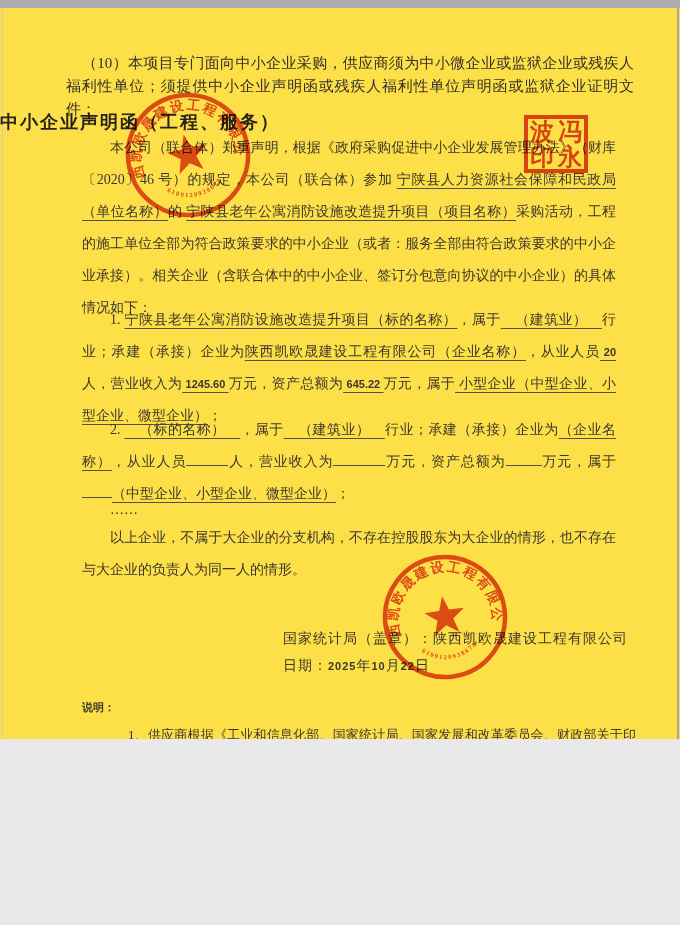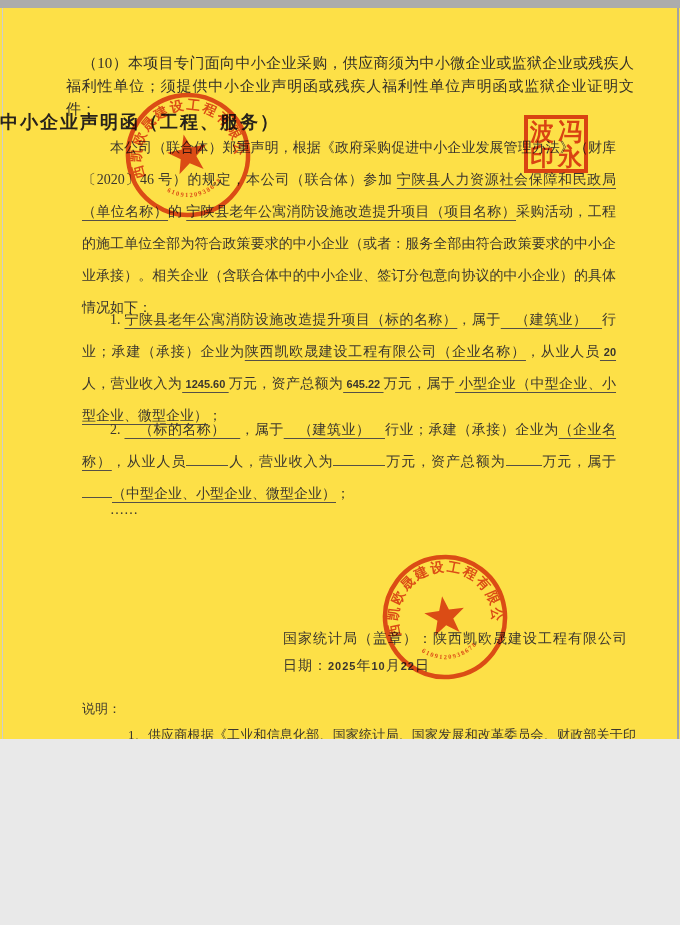--- a/index.html
+++ b/index.html
@@ -50,21 +50,21 @@
     border-bottom:1px solid #555047;
     vertical-align:baseline;
   }
   .w42{width:42px;} .w52{width:52px;} .w36{width:36px;} .w30{width:30px;}
 
   .sign-line{
     position:absolute;left:283px;font-size:14px;color:var(--ink);
     letter-spacing:1px;
   }
   .notes-label{
-    position:absolute;left:82px;top:700px;font-size:13px;color:var(--ink);
+    position:absolute;left:82px;top:700px;font-size:11px;color:var(--ink);font-weight:bold;
   }
   .note{
     position:absolute;left:82px;width:534px;
     font-size:13px;line-height:26px;text-align:justify;text-indent:26px;
     color:var(--ink);
     margin-left:20px;
   }
 
   
   .seal{
@@ -104,20 +104,21 @@
   <div class="para indent" style="top:304px">
     <span>1. </span><span class="u">宁陕县老年公寓消防设施改造提升项目（标的名称）</span><span>，属于</span><span class="u">　（建筑业）　</span><span>行业；承建（承接）企业为</span><span class="u">陕西凯欧晟建设工程有限公司（企业名称）</span><span>，从业人员</span><span class="u num"> 20 </span><span>人，营业收入为</span><span class="u num"> 1245.60 </span><span>万元，资产总额为</span><span class="u num"> 645.22 </span><span>万元，属于</span><span class="u"> 小型企业（中型企业、小型企业、微型企业）</span><span>；</span>
   </div>
 
   <div class="para indent" style="top:414px">
     <span>2. </span><span class="u">　（标的名称）　</span><span>，属于</span><span class="u">　（建筑业）　</span><span>行业；承建（承接）企业为</span><span class="u">（企业名称）</span><span>，从业人员</span><span class="blank w42"></span><span>人，营业收入为</span><span class="blank w52"></span><span>万元，资产总额为</span><span class="blank w36"></span><span>万元，属于</span><span class="blank w30"></span><span class="u">（中型企业、小型企业、微型企业）</span><span>；</span>
   </div>
 
   <div class="para indent" style="top:494px">……</div>
 
+  <div class="para indent" style="top:522px">以上企业，不属于大企业的分支机构，不存在控股股东为大企业的情形，也不存在与大企业的负责人为同一人的情形。</div>
 
   <div class="sign-line" style="top:630px">
     <span>国家统计局（盖章）：</span><span>陕西凯欧晟建设工程有限公司</span>
   </div>
   <div class="sign-line" style="top:657px">
     <span>日期：</span><span class="num">2025</span><span>年</span><span class="num">10</span><span>月</span><span class="num">22</span><span>日</span>
   </div>
 
   <div class="notes-label">说明：</div>
   <div class="note" style="top:722px">1、供应商根据《工业和信息化部、国家统计局、国家发展和改革委员会、财政部关于印发中小企业划型标准规定的通知》(工信部联企业(2011)300号)规定，结合自身实际，确定对应的中小企业划型。</div>

